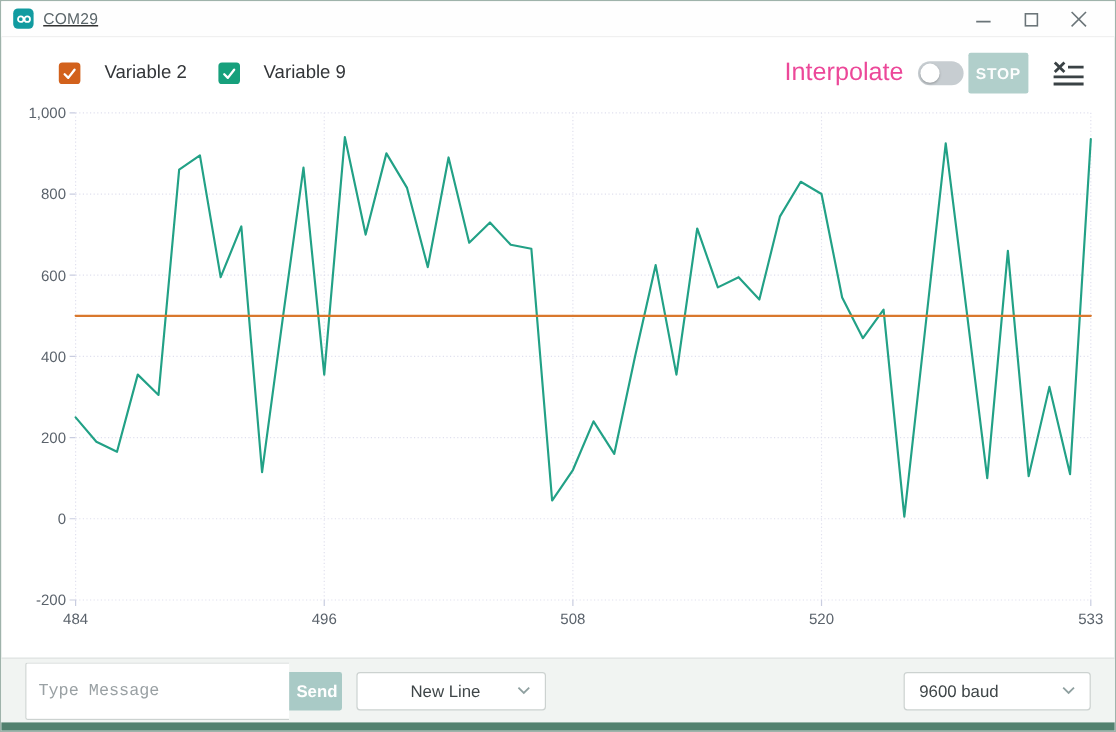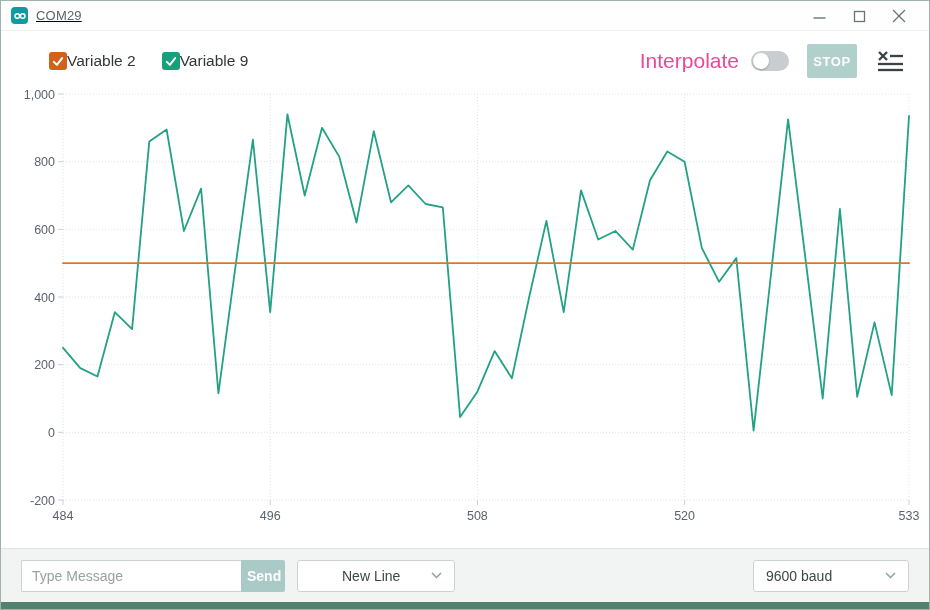--- a/index.html
+++ b/index.html
@@ -15,42 +15,42 @@
   .app-icon{width:17px;height:17px;border-radius:4px;background:#119ba0;
     display:flex;align-items:center;justify-content:center;flex:0 0 auto;}
   .window-title{margin-left:8px;font-size:13px;color:#5a6569;letter-spacing:.2px;}
   .win-controls{position:absolute;right:10px;top:0;height:30px;display:flex;align-items:center;}
   .win-btn{width:40px;height:30px;display:flex;align-items:center;justify-content:center;
     background:transparent;border:none;padding:0;cursor:default;}
   
   .toolbar{position:relative;z-index:2;height:48px;margin-top:6px;
     display:flex;align-items:center;padding:0 22px 0 48px;}
   .legend{display:flex;align-items:center;gap:26px;}
-  .legend-item{display:flex;align-items:center;gap:0;cursor:default;}
+  .legend-item{display:flex;align-items:center;gap:20px;cursor:default;}
   .cb{width:18px;height:18px;border-radius:3px;display:flex;align-items:center;justify-content:center;}
   .legend-label{font-size:15.5px;color:#333639;}
   .right-controls{margin-left:auto;display:flex;align-items:center;}
   .interpolate-label{font-size:21px;color:#ec4899;margin-right:12px;}
   .toggle{width:38px;height:20px;border-radius:10px;background:#c7cdd1;position:relative;flex:0 0 auto;}
   .toggle .knob{position:absolute;left:2px;top:2px;width:16px;height:16px;border-radius:50%;
     background:#ffffff;box-shadow:0 1px 2px rgba(0,0,0,.25);}
-  .stop-button{margin-left:18px;width:50px;height:34px;background:#b1cfcb;border:none;border-radius:2px;
+  .stop-button{margin-left:4px;width:50px;height:34px;background:#b1cfcb;border:none;border-radius:2px;
     color:rgba(255,255,255,.96);font-family:"Liberation Sans",sans-serif;
     font-size:13px;font-weight:700;letter-spacing:.6px;}
   .clear-button{margin-left:17px;background:transparent;border:none;padding:2px;display:flex;}
   
   .chart-svg{position:absolute;left:0;top:0;width:930px;height:545px;z-index:1;}
   .chart-svg text{font-family:"Liberation Sans",sans-serif;font-size:12.5px;fill:#5a626b;}
   .chart-svg .ylab{text-anchor:end;}
   .chart-svg .xlab{text-anchor:middle;}
   
   .bottombar{position:absolute;left:0;right:0;bottom:7px;height:54px;background:#f1f4f2;
     border-top:1px solid #dfe3e1;display:flex;align-items:center;padding:0 20px;z-index:2;}
-  .message-input{width:220px;height:32px;border:1px solid #ccd2d0;border-right:none;
-    border-radius:2px 0 0 2px;padding:0 10px;font-family:Liberation Sans, sans-serif;
+  .message-input{width:220px;height:48px;border:1px solid #ccd2d0;border-right:none;
+    border-radius:2px 0 0 2px;padding:0 10px;font-family:Liberation Mono, monospace;
     font-size:14px;color:#333;background:#fff;outline:none;}
   .message-input::placeholder{color:#9aa1a4;}
   .send-button{width:44px;height:32px;background:#a9cac6;border:none;border-radius:0 2px 2px 0;
     color:#fff;font-family:"Liberation Sans",sans-serif;font-size:14px;font-weight:bold;}
   .select{height:32px;background:#fff;border:1px solid #ccd2d0;border-radius:3px;
     display:flex;align-items:center;justify-content:space-between;padding:0 12px;
     font-size:14px;color:#3f4648;}
   .select-line-ending{width:158px;margin-left:12px;padding-left:44px;}
   .select-baud{width:156px;margin-left:auto;}
   

